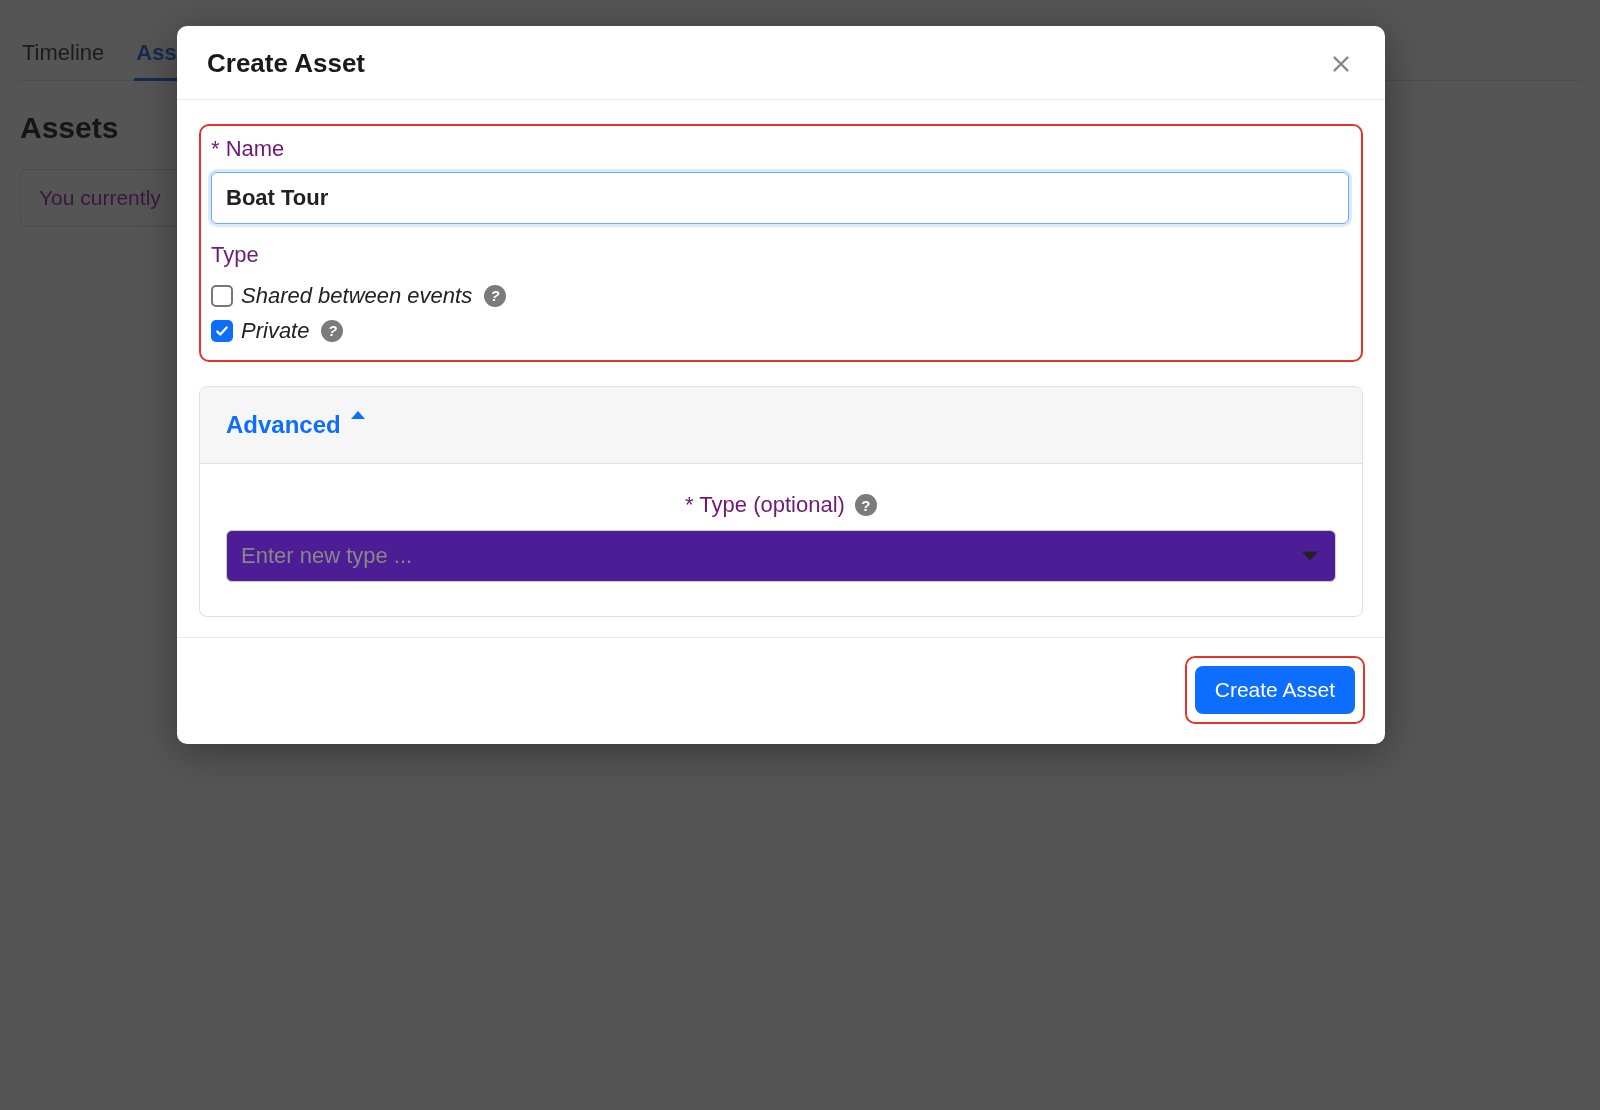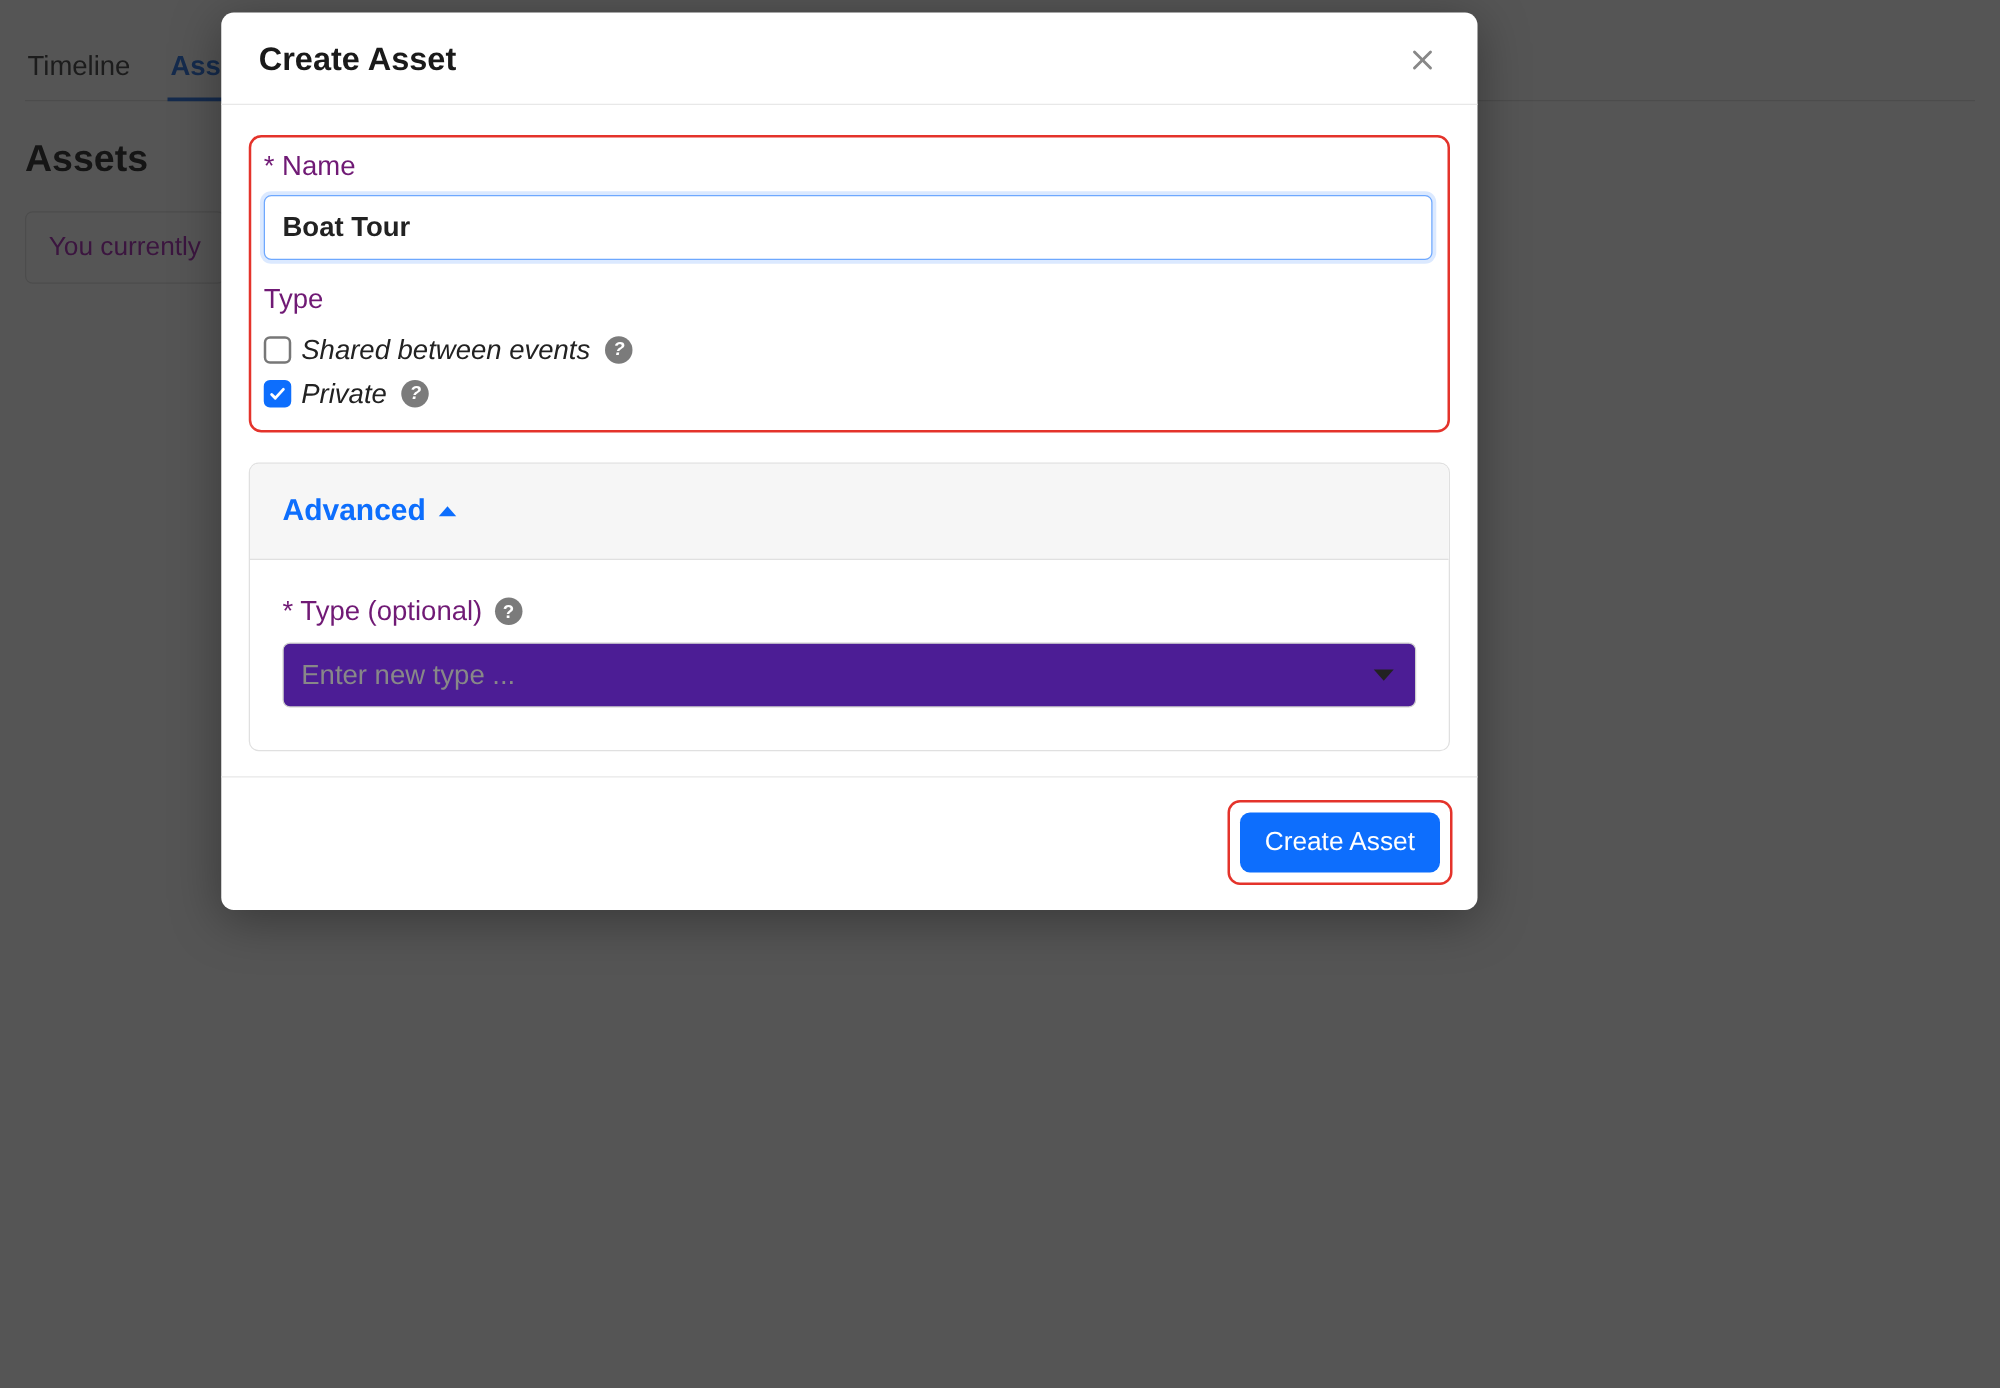--- a/index.html
+++ b/index.html
@@ -51,22 +51,22 @@
       color: #a21caf;
     }
     .overlay {
       position: absolute;
       top: 0; left: 0; right: 0; bottom: 0;
       background: rgba(20,20,20,0.72);
     }
     .modal {
       position: absolute;
       left: 177px;
-      top: 10px;
-      width: 1005px;
+      top: 26px;
+      width: 1208px;
       background: #fff;
       border-radius: 10px;
       box-shadow: 0 8px 40px rgba(0,0,0,0.35);
     }
     .modal-header {
       display: flex;
       justify-content: space-between;
       align-items: center;
       padding: 22px 30px 20px 30px;
       border-bottom: 1px solid #e8e8e8;
@@ -152,21 +152,20 @@
       margin-top: 24px;
       border: 1px solid #e0e0e0;
       border-radius: 8px;
       overflow: hidden;
     }
     .advanced-header {
       background: #f6f6f6;
       padding: 24px 26px;
       border-bottom: 1px solid #e0e0e0;
       display: flex;
-      align-items: center;
       gap: 10px;
       cursor: pointer;
     }
     .advanced-title {
       color: #0d6efd;
       font-size: 24px;
       font-weight: 600;
     }
     .caret-up {
       width: 0; height: 0;
@@ -278,21 +277,21 @@
         <span class="help-icon">?</span>
       </div>
     </div>
 
     <div class="advanced-panel">
       <div class="advanced-header">
         <span class="advanced-title">Advanced</span>
         <span class="caret-up"></span>
       </div>
       <div class="advanced-body">
-        <div style="display:flex;align-items:center;gap:6px;">
+        <div style="display:flex;align-items:center;gap:6px;justify-content:center;">
           <span class="field-label" style="margin-bottom:0">* Type (optional)</span>
           <span class="help-icon">?</span>
         </div>
         <div class="select-wrap">
           <div class="select-input">Enter new type ...</div>
           <span class="select-caret"></span>
         </div>
       </div>
     </div>
   </div>

